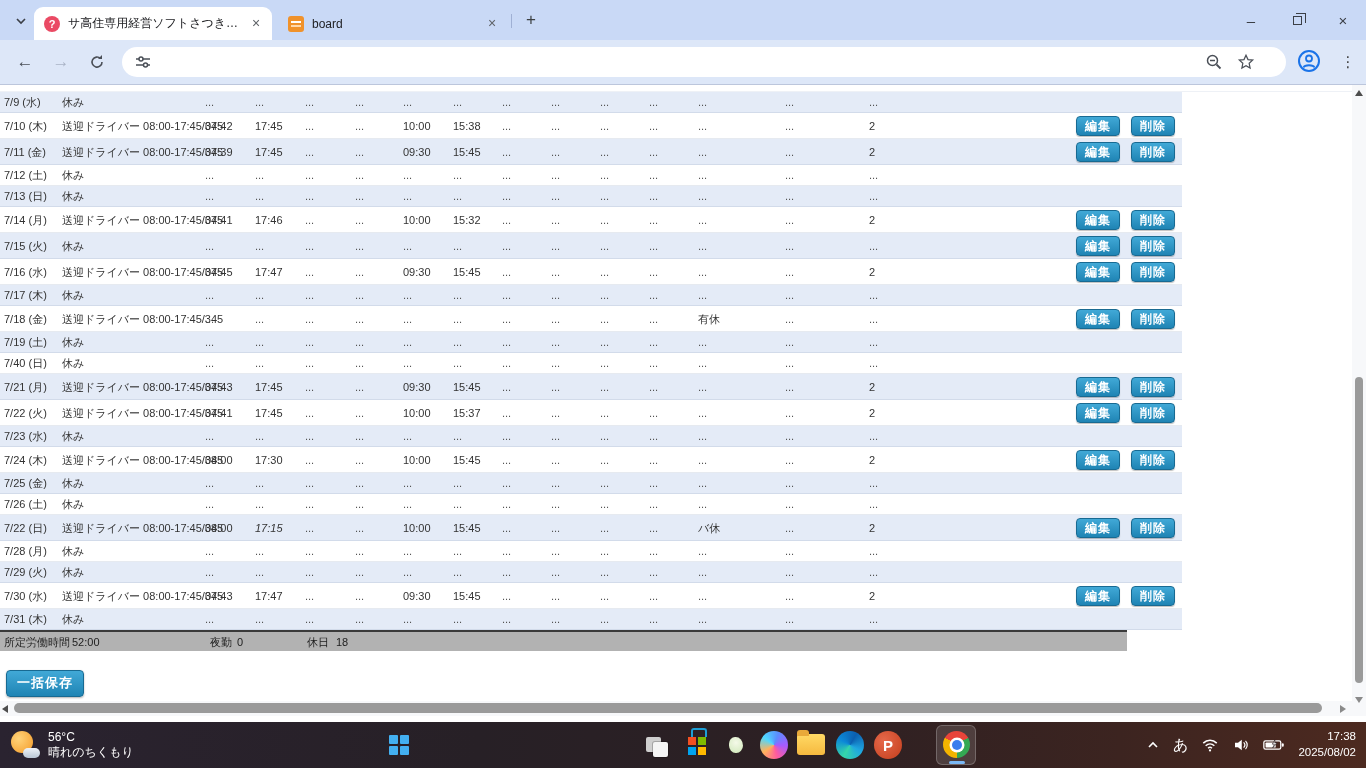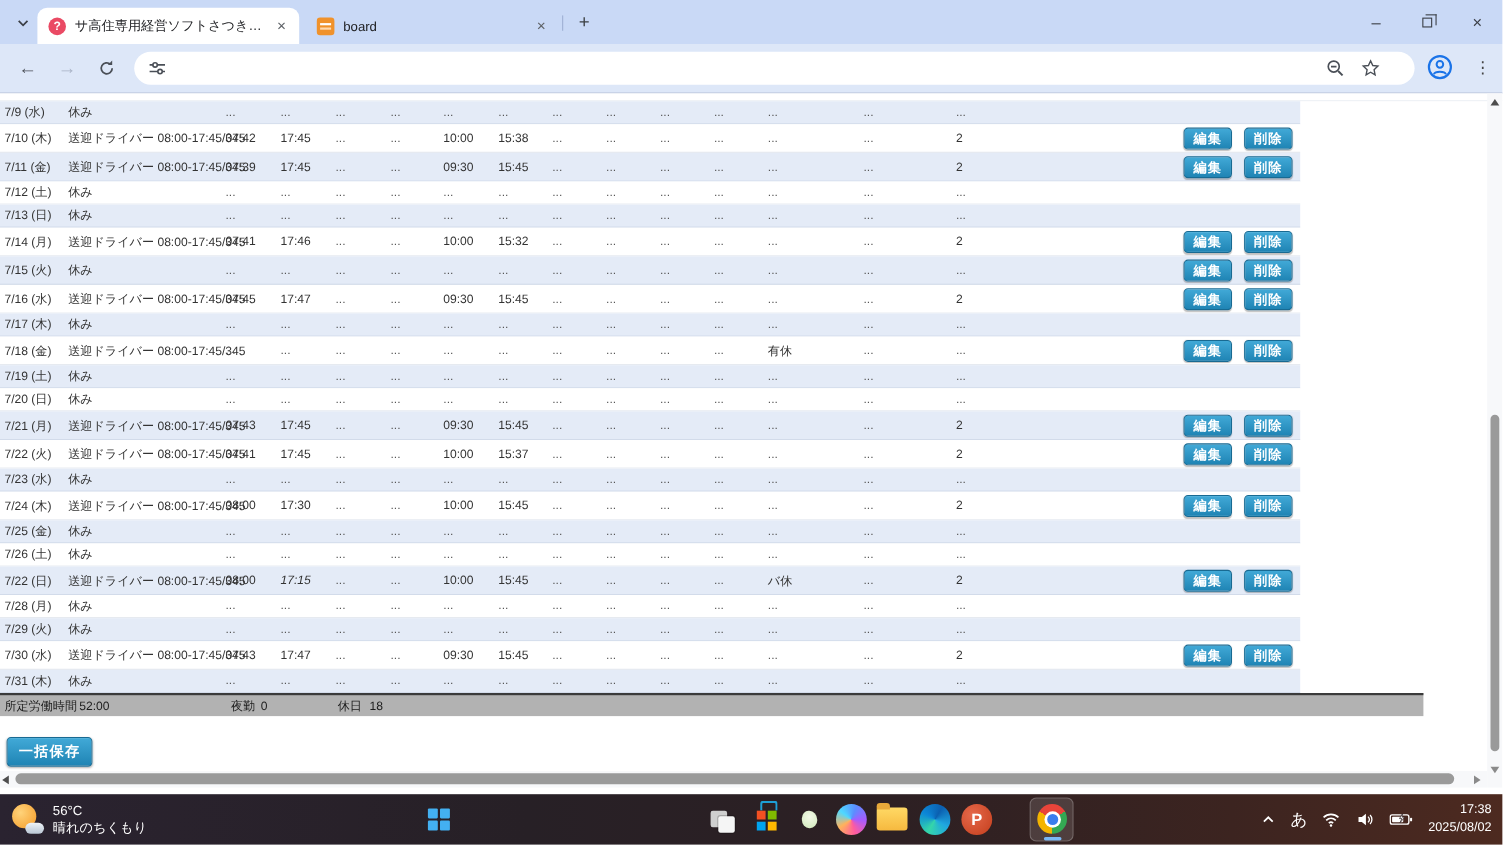--- a/index.html
+++ b/index.html
@@ -56,21 +56,21 @@
   .trow.tall { height:26px; }
   .trow.blue { background:#e4ebf7; }
   .trow.white { background:#fff; }
   .trow { border-bottom:1px solid rgba(165,178,200,0.28); }
   .cell { position:absolute; top:50%; transform:translateY(-50%); white-space:nowrap; }
   .cell.dots { color:#555; }
   .rowbtn { position:absolute; top:50%; transform:translateY(-50%); width:44px; height:20px;
     background:linear-gradient(#41a9d7,#1f84b4); border:1px solid #186a92; border-radius:4px;
     color:#fff; font-size:12px; font-weight:bold; text-align:center; line-height:18px;
     box-shadow:0 1px 1px rgba(0,0,0,.25); letter-spacing:1px; }
-  .summary { position:relative; width:1294px; height:21px; background:#b2b2b2;
+  .summary { position:relative; width:1127px; height:21px; background:#b2b2b2;
     border-top:2px solid #3a3a3a; font-size:11px; color:#1d1d1d; }
   .save-btn { display:inline-block; margin:19px 0 0 6px; padding:3px 10px 4px;
     background:linear-gradient(#41a9d7,#1f84b4); border:1px solid #186a92; border-radius:4px;
     color:#fff; font-size:13px; font-weight:bold; letter-spacing:1px;
     box-shadow:0 1px 2px rgba(0,0,0,.3); }
 
   
   .vscroll { position:absolute; right:0; top:0; width:14px; height:631px; background:#f7f8fa; }
   .vthumb { position:absolute; left:3px; top:292px; width:8px; height:306px; background:#9a9a9a; border-radius:4px; }
   .sarrow { position:absolute; width:0; height:0; }
@@ -405,21 +405,21 @@
           <span class="cell dots" style="left: 453px;">...</span>
           <span class="cell dots" style="left: 502px;">...</span>
           <span class="cell dots" style="left: 551px;">...</span>
           <span class="cell dots" style="left: 600px;">...</span>
           <span class="cell dots" style="left: 649px;">...</span>
           <span class="cell dots" style="left: 698px;">...</span>
           <span class="cell dots" style="left: 785px;">...</span>
           <span class="cell dots" style="left: 869px;">...</span>
         </div>
         <div class="trow white">
-          <span class="cell" style="left: 4px;">7/20 (日)</span>
+          <span class="cell" style="left: 4px;">7/40 (日)</span>
           <span class="cell" style="left: 62px;">休み</span>
           <span class="cell dots" style="left: 205px;">...</span>
           <span class="cell dots" style="left: 255px;">...</span>
           <span class="cell dots" style="left: 305px;">...</span>
           <span class="cell dots" style="left: 355px;">...</span>
           <span class="cell dots" style="left: 403px;">...</span>
           <span class="cell dots" style="left: 453px;">...</span>
           <span class="cell dots" style="left: 502px;">...</span>
           <span class="cell dots" style="left: 551px;">...</span>
           <span class="cell dots" style="left: 600px;">...</span>

